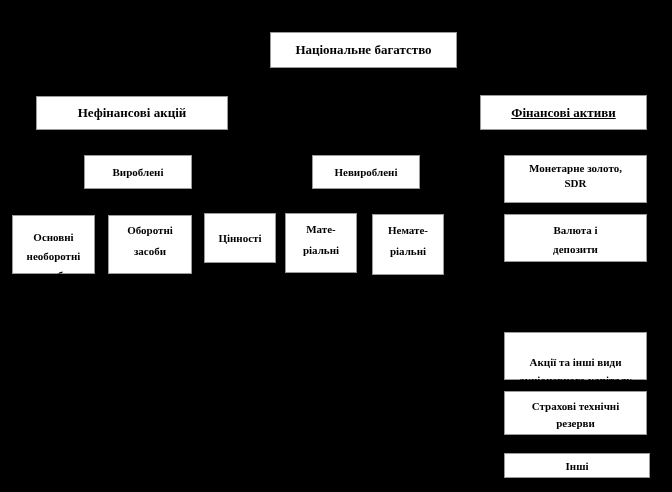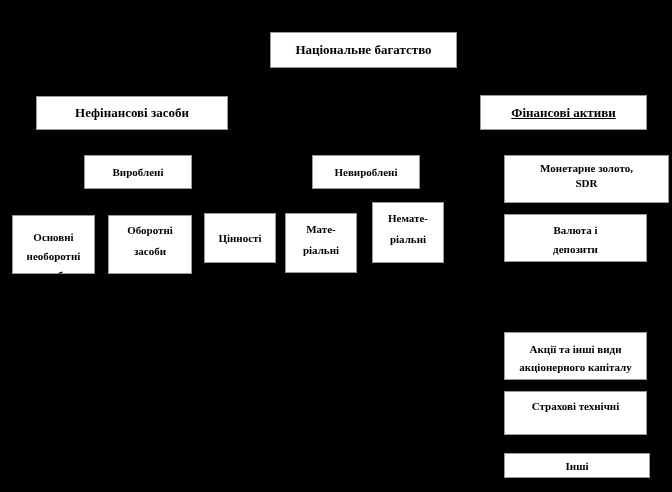--- a/index.html
+++ b/index.html
@@ -36,27 +36,27 @@
   .b-nonfin     { left: 36px;  top: 86px;  width: 192px; height: 34px; font-size: 13px; justify-content: center; }
   .b-fin        { left: 480px; top: 85px;  width: 167px; height: 35px; font-size: 13px; justify-content: center; text-decoration: underline; }
   
   .b-produced   { left: 84px;  top: 145px; width: 108px; height: 34px; font-size: 11px; justify-content: center; }
   .b-nonprod    { left: 312px; top: 145px; width: 108px; height: 34px; font-size: 11px; justify-content: center; }
   
   .b-fixed      { left: 12px;  top: 205px; width: 83px;  height: 59px; font-size: 11px; padding-top: 12px; line-height: 19px; }
   .b-current    { left: 108px; top: 205px; width: 84px;  height: 59px; font-size: 11px; padding-top: 4px; line-height: 21px; }
   .b-valuables  { left: 204px; top: 203px; width: 72px;  height: 50px; font-size: 11px; justify-content: center; }
   .b-material   { left: 285px; top: 203px; width: 72px;  height: 60px; font-size: 11px; padding-top: 5px; line-height: 21px; }
-  .b-nonmat     { left: 372px; top: 192px; width: 72px;  height: 61px; font-size: 11px; padding-top: 5px; line-height: 21px; }
+  .b-nonmat     { left: 372px; top: 204px; width: 72px;  height: 61px; font-size: 11px; padding-top: 5px; line-height: 21px; }
   
-  .b-gold       { left: 504px; top: 145px; width: 165px; height: 48px; font-size: 11px; padding-top: 5px; line-height: 15px; }
+  .b-gold       { left: 504px; top: 145px; width: 143px; height: 48px; font-size: 11px; padding-top: 5px; line-height: 15px; }
   .b-currency   { left: 504px; top: 204px; width: 143px; height: 48px; font-size: 11px; padding-top: 6px; line-height: 19px; }
   .b-securities { left: 504px; top: 264px; width: 143px; height: 48px; font-size: 11px; padding-top: 6px; line-height: 17px; }
-  .b-shares     { left: 504px; top: 322px; width: 143px; height: 48px; font-size: 11px; padding-top: 7px; line-height: 18px; }
-  .b-insurance  { left: 504px; top: 381px; width: 143px; height: 44px; font-size: 11px; padding-top: 6px; line-height: 17px; gap: 26px; }
+  .b-shares     { left: 504px; top: 322px; width: 143px; height: 48px; font-size: 11px; padding-top: 20px; line-height: 18px; }
+  .b-insurance  { left: 504px; top: 381px; width: 143px; height: 44px; font-size: 11px; padding-top: 6px; line-height: 17px; }
   .b-other      { left: 504px; top: 443px; width: 146px; height: 25px; font-size: 11px; justify-content: center; }
 
   
   .stub {
     position: absolute;
     left: 213px;
     top: 196px;
     width: 9px;
     height: 10px;
     background: #000000;
@@ -66,21 +66,21 @@
 </head>
 <body>
 
 <div id="canvas">
 
   <div class="box b-national">
     <div class="ln">Національне багатство</div>
   </div>
 
   <div class="box b-nonfin">
-    <div class="ln">Нефінансові засоби</div>
+    <div class="ln">Нефінансові акцій</div>
   </div>
 
   <div class="box b-fin">
     <div class="ln">Фінансові активи</div>
   </div>
 
   <div class="box b-produced">
     <div class="ln">Вироблені</div>
   </div>
 

